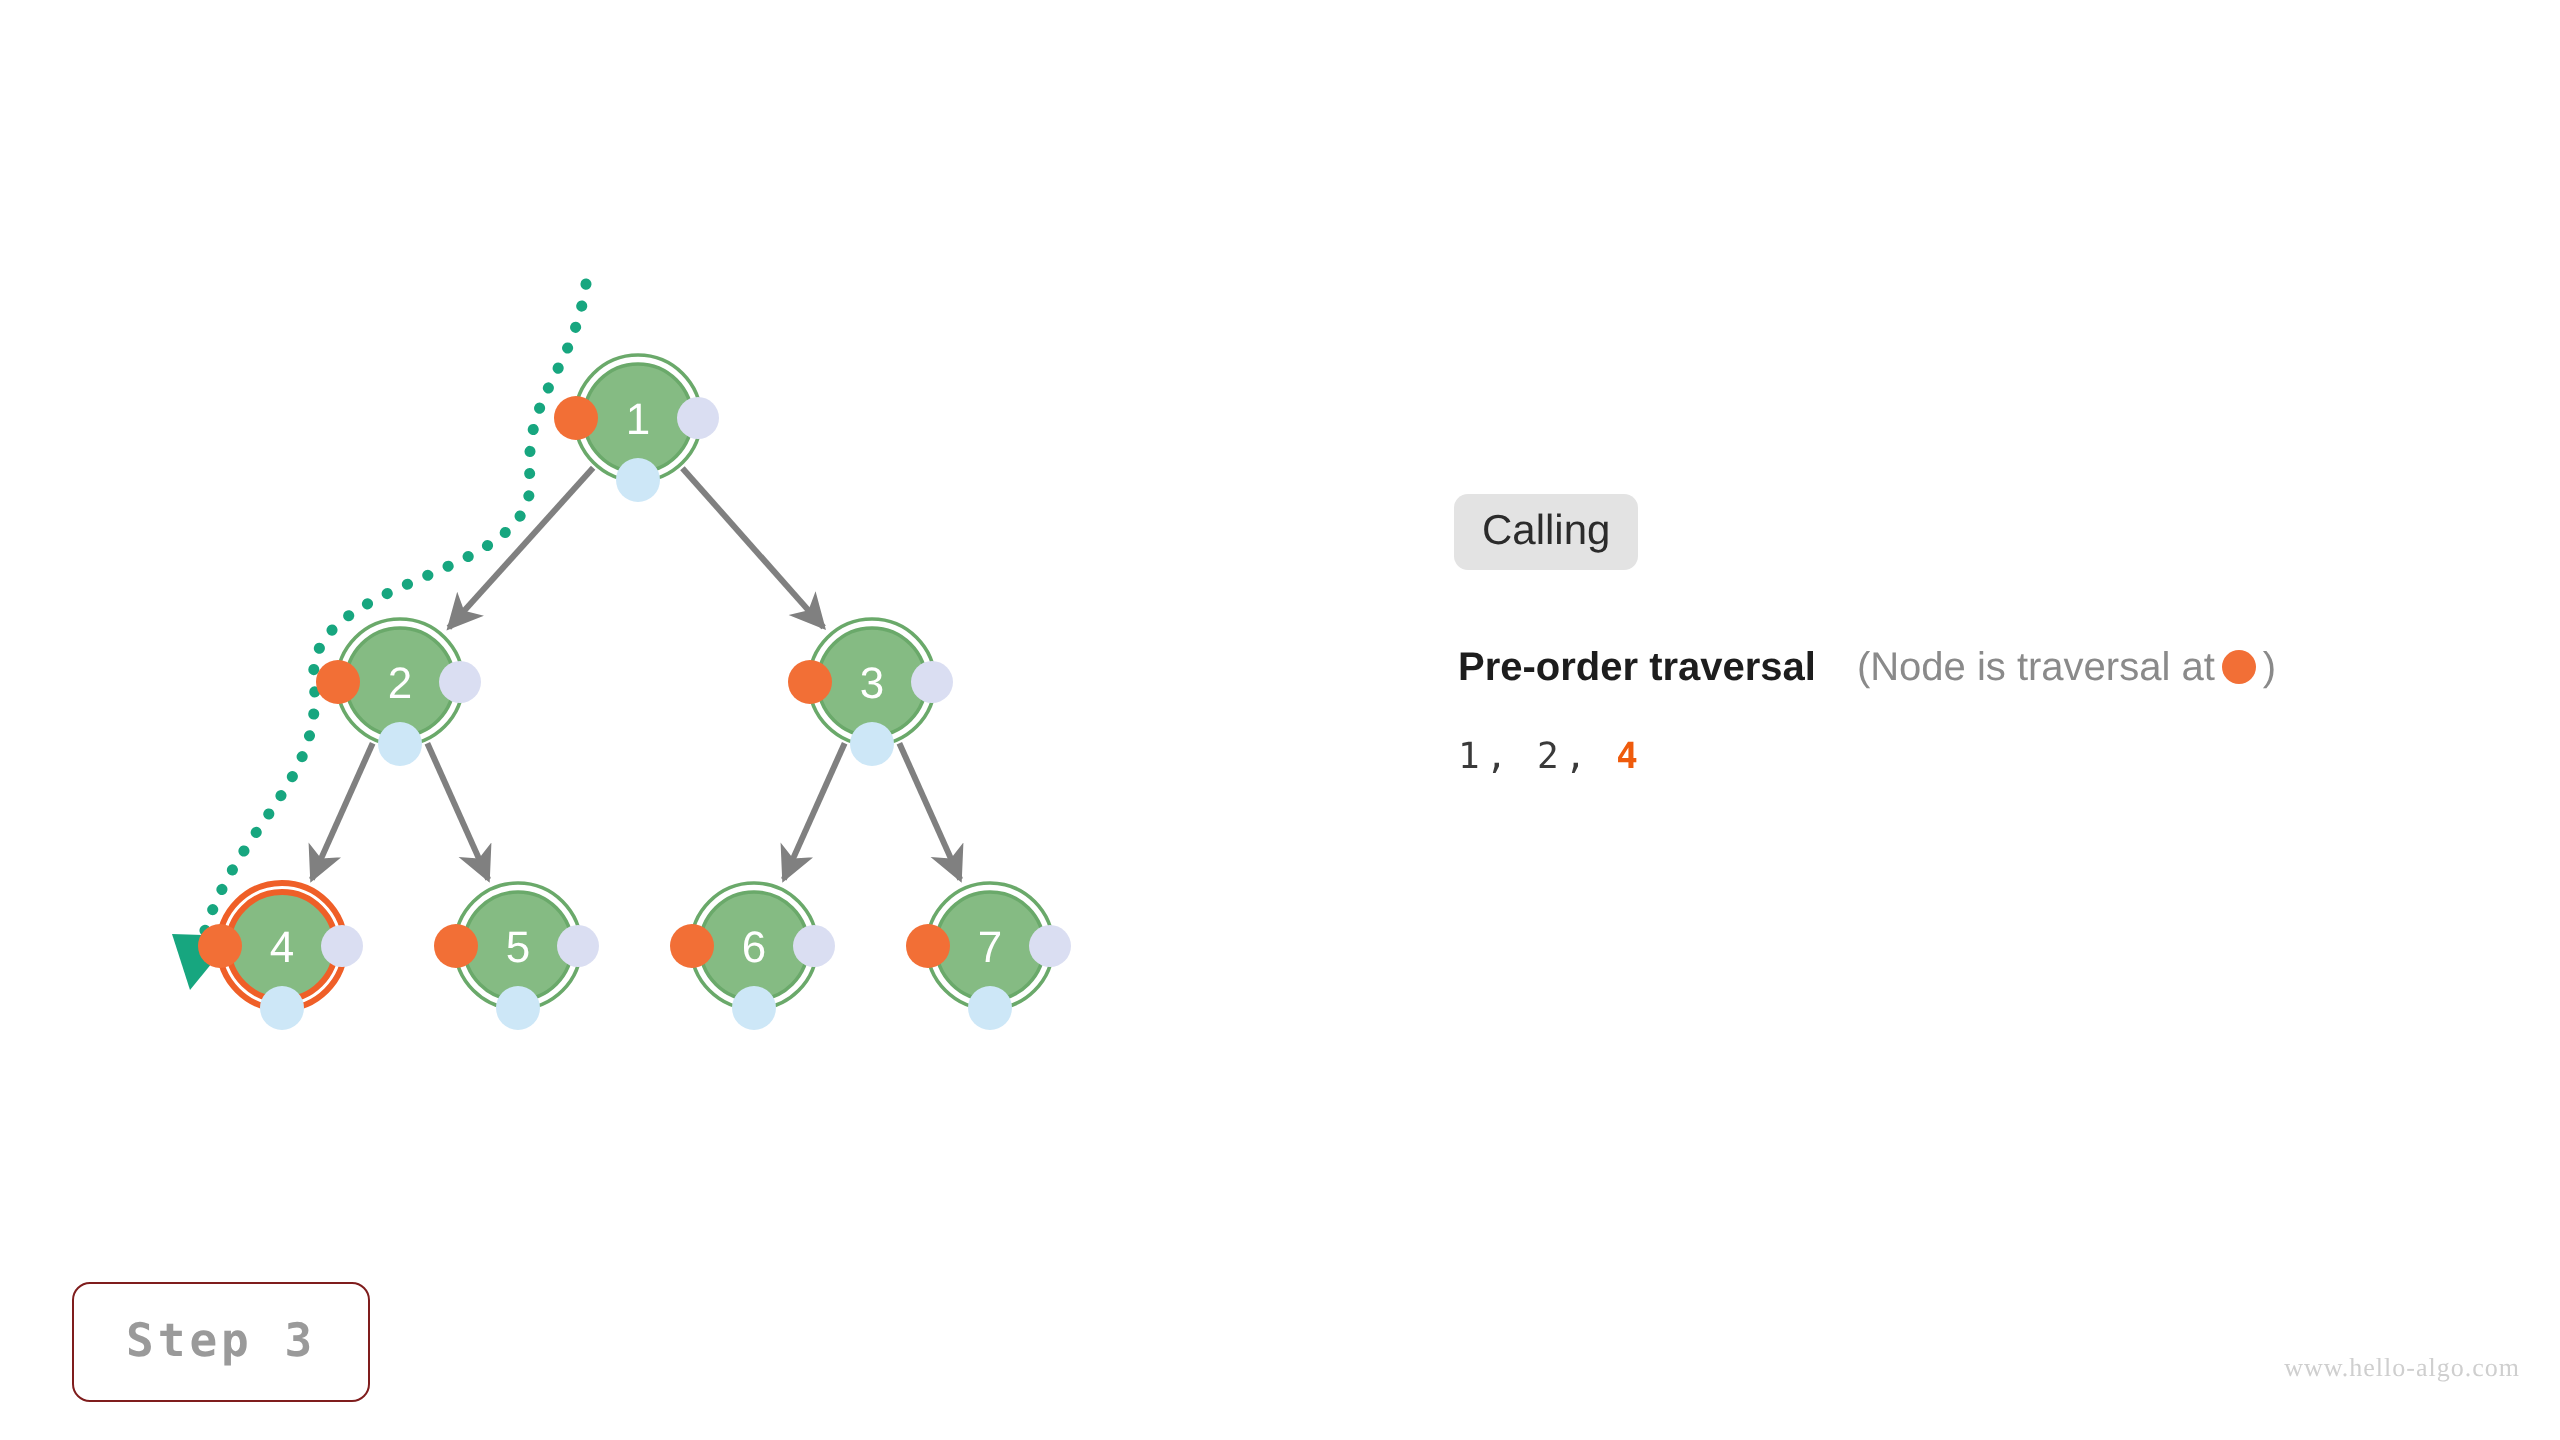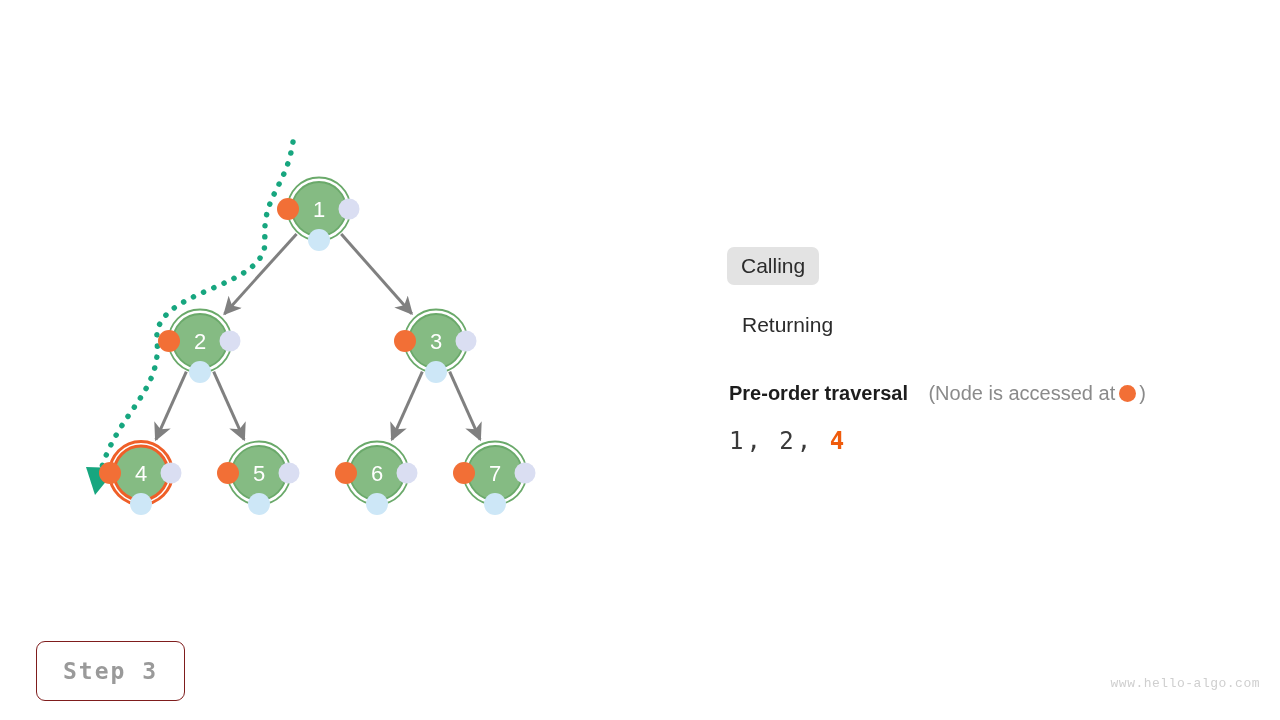--- a/index.html
+++ b/index.html
@@ -78,21 +78,21 @@
     border-radius: 50%;
     background: #f26f36;
     vertical-align: -2px;
     margin: 0 3px 0 4px;
   }
 
   #traversal-sequence {
     margin-top: 22px;
     padding-left: 15px;
     font-family: "DejaVu Sans Mono", monospace;
-    font-size: 24px;
+    font-size: 18px;
     color: #3a3a3a;
     letter-spacing: 1px;
   }
   #traversal-sequence .tok {
     margin-right: 2px;
   }
   #traversal-sequence .tok.current {
     color: #ef5b0c;
     font-weight: bold;
   }
@@ -111,21 +111,21 @@
     font-weight: bold;
     color: #9a9a9a;
     letter-spacing: 2px;
   }
 
   
   #watermark {
     position: absolute;
     right: 20px;
     top: 676px;
-    font-family: Liberation Mono, monospace;
+    font-family: Liberation Serif, serif;
     font-size: 13px;
     color: #cfcfcf;
     letter-spacing: 0.5px;
   }
 
   .node-label {
     font-family: "Liberation Sans", sans-serif;
     font-size: 22px;
     fill: #ffffff;
   }
@@ -213,28 +213,25 @@
       </g>
     </g>
 </svg>
 
 <div id="status-panel">
 
   <div class="state-row">
     <span id="state-calling" class="state-chip active">Calling</span>
   </div>
 
-  <div class="state-row">
-    <span id="state-returning" class="state-chip">Returning</span>
-  </div>
 
   <div id="traversal-block">
     <span id="traversal-heading">Pre-order traversal</span>
     <span id="traversal-note">
-      <span>(Node is accessed at</span><span class="note-dot"></span><span>)</span>
+      <span>(Node is traversal at</span><span class="note-dot"></span><span>)</span>
     </span>
   </div>
 
   <div id="traversal-sequence"><span class="tok">1</span><span class="tok">, </span><span class="tok">2</span><span class="tok">, </span><span class="tok current">4</span></div>
 </div>
 
 <div id="step-badge">Step 3</div>
 
 <div id="watermark">www.hello-algo.com</div>
 

